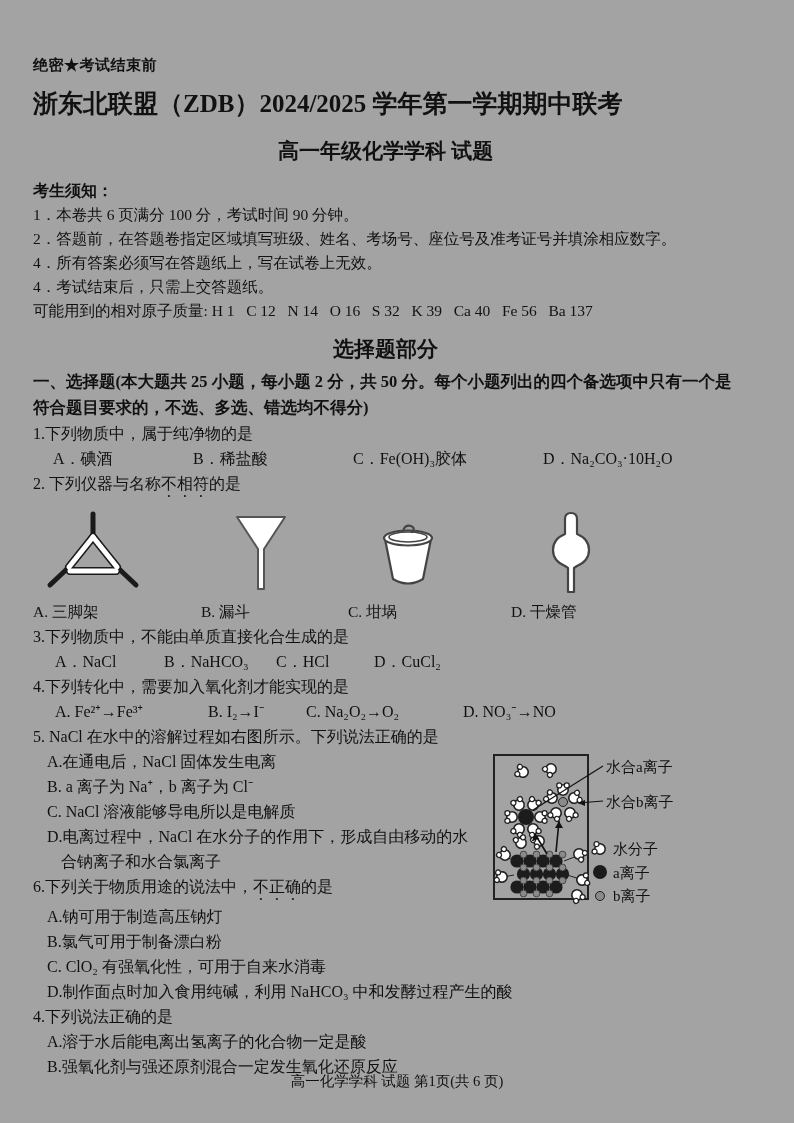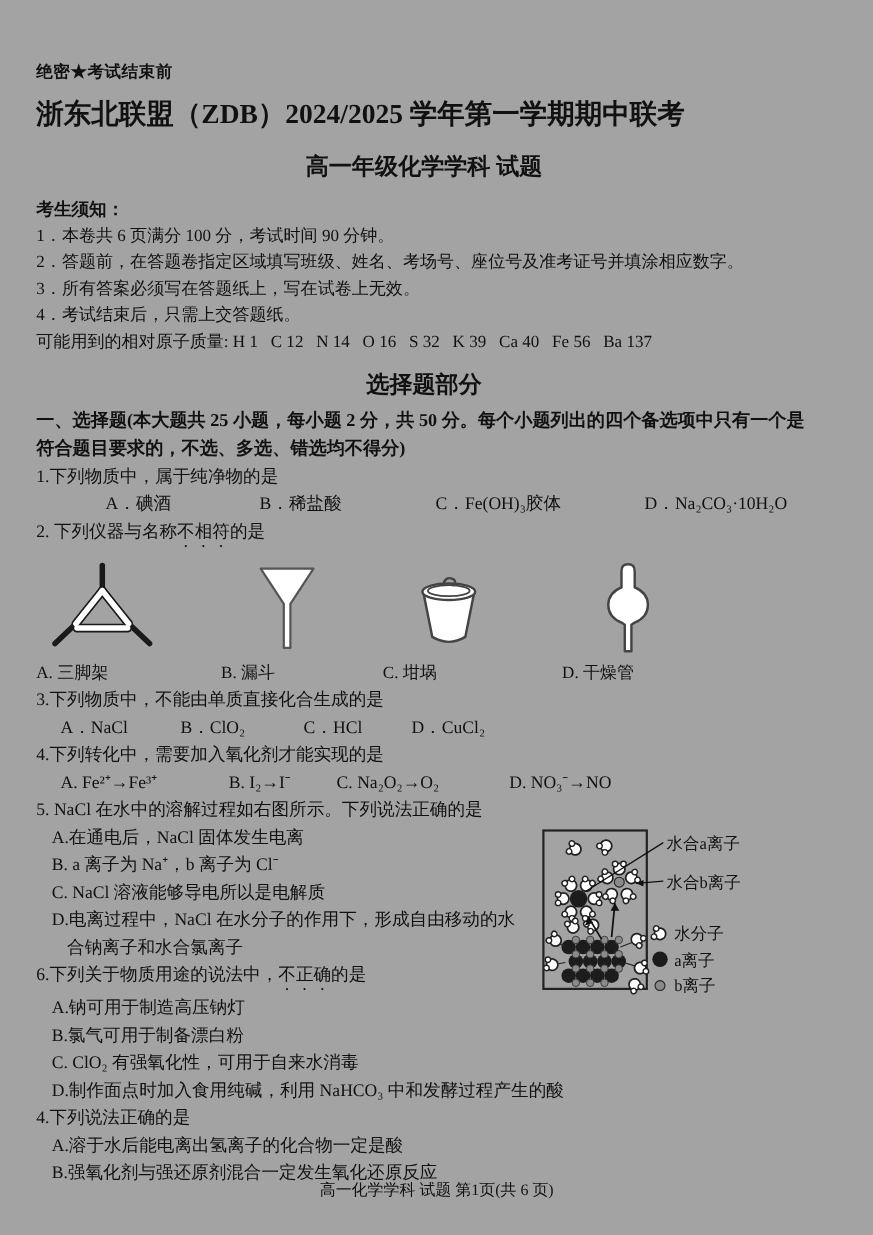--- a/index.html
+++ b/index.html
@@ -17,21 +17,21 @@
   .pre { white-space:pre-wrap; }
   .section-heading { text-align:center; font-size:21px; font-weight:bold; margin:12px 0 6px; }
   .intro { font-weight:bold; font-size:16.5px; line-height:26px; }
   .q { font-size:16px; line-height:25px; }
   .stem { }
   .em-dot { text-emphasis:filled dot; -webkit-text-emphasis:filled dot;
             text-emphasis-position:under right; -webkit-text-emphasis-position:under right; }
   .opts-row { display:flex; }
   .opts-row span { display:inline-block; white-space:nowrap; }
   .q1-row { padding-left:20px; }
-  .q1-row span:nth-child(1){ width:140px;margin-left:43px; } .q1-row span:nth-child(2){ width:160px; } .q1-row span:nth-child(3){ width:190px; }
+  .q1-row span:nth-child(1){ width:140px; } .q1-row span:nth-child(2){ width:160px; } .q1-row span:nth-child(3){ width:190px; }
   .q3-row { padding-left:22px; }
   .q3-row span:nth-child(1){ width:109px; } .q3-row span:nth-child(2){ width:112px; } .q3-row span:nth-child(3){ width:98px; }
   .q4-row { padding-left:22px; }
   .q4-row span:nth-child(1){ width:153px; } .q4-row span:nth-child(2){ width:98px; } .q4-row span:nth-child(3){ width:157px; }
   .opt-line { padding-left:28px; text-indent:-14px; }
   .figures { display:flex; margin-top:8px; }
   .figure { width:120px; }
   .figure:nth-child(2){ margin-left:48px; }
   .figure:nth-child(3){ margin-left:27px; }
   .figure:nth-child(4){ margin-left:43px; }
@@ -47,21 +47,21 @@
 <div class="page">
 
   <div class="secret">绝密★考试结束前</div>
   <div class="title">浙东北联盟（ZDB）2024/2025 学年第一学期期中联考</div>
   <div class="subtitle">高一年级化学学科 试题</div>
 
   <div class="notice">
     <div class="notice-head">考生须知：</div>
     <div>1．本卷共 6 页满分 100 分，考试时间 90 分钟。</div>
     <div>2．答题前，在答题卷指定区域填写班级、姓名、考场号、座位号及准考证号并填涂相应数字。</div>
-    <div>3．所有答案必须写在答题纸上，写在试卷上无效。</div>
+    <div>4．所有答案必须写在答题纸上，写在试卷上无效。</div>
     <div>4．考试结束后，只需上交答题纸。</div>
     <div class="pre">可能用到的相对原子质量: H 1   C 12   N 14   O 16   S 32   K 39   Ca 40   Fe 56   Ba 137</div>
   </div>
 
   <div class="section-heading">选择题部分</div>
   <div class="intro">一、选择题(本大题共 25 小题，每小题 2 分，共 50 分。每个小题列出的四个备选项中只有一个是符合题目要求的，不选、多选、错选均不得分)</div>
 
   <div class="q">
     <div class="stem">1.下列物质中，属于纯净物的是</div>
     <div class="opts-row q1-row">
@@ -118,21 +118,21 @@
         </svg>
         <div class="flabel">D. 干燥管</div>
       </div>
     </div>
   </div>
 
   <div class="q">
     <div class="stem">3.下列物质中，不能由单质直接化合生成的是</div>
     <div class="opts-row q3-row">
       <span>A．NaCl</span>
-      <span>B．ClO₂</span>
+      <span>B．NaHCO₃</span>
       <span>C．HCl</span>
       <span>D．CuCl₂</span>
     </div>
   </div>
 
   <div class="q">
     <div class="stem">4.下列转化中，需要加入氧化剂才能实现的是</div>
     <div class="opts-row q4-row">
       <span>A. Fe²⁺→Fe³⁺</span>
       <span>B. I₂→I⁻</span>

